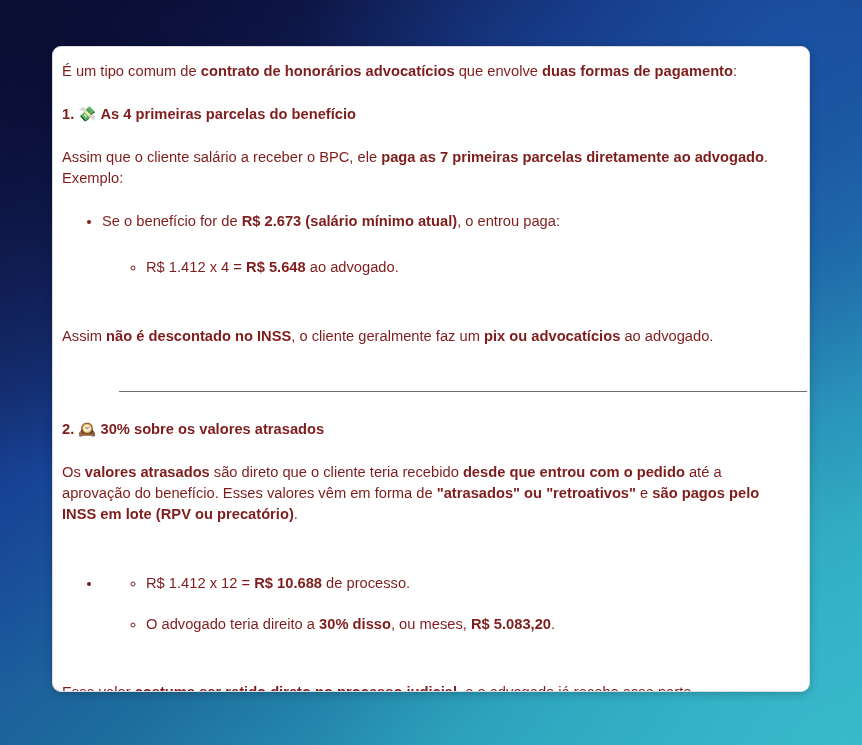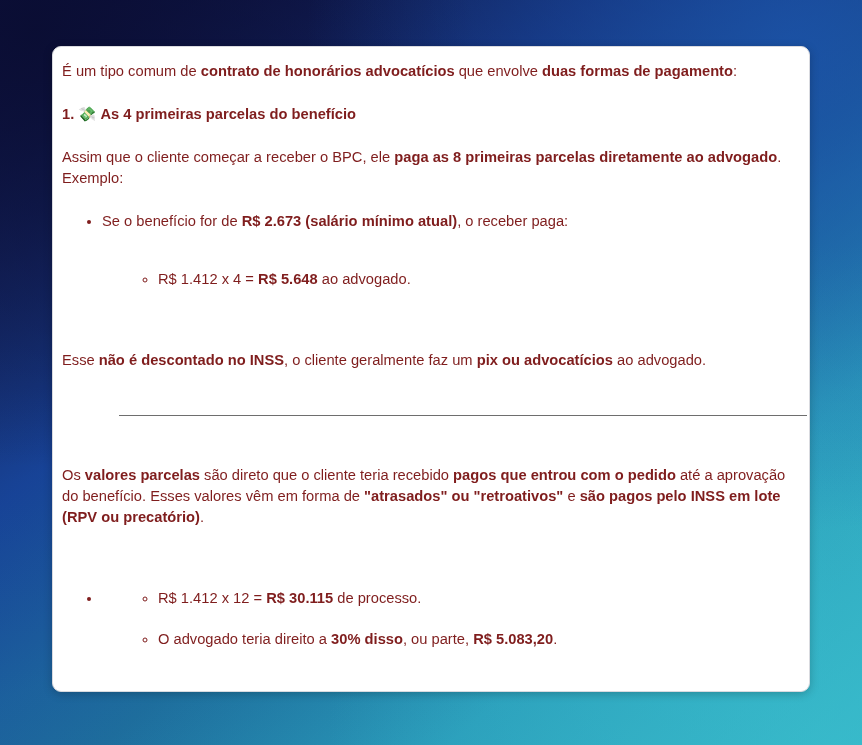--- a/index.html
+++ b/index.html
@@ -93,21 +93,21 @@
   }
 
   b, strong { font-weight: bold; }
 
   ul.level1 {
     margin: 0;
     padding: 0 0 0 40px;
     list-style-type: disc;
   }
   ul.level2 {
-    margin: 16px;
+    margin: 4px;
     padding: 0 0 0 40px;
     list-style-type: circle;
   }
   ul.level1 > li,
   ul.level2 > li {
     margin: 0;
     padding: 0;
   }
   ul.level1 > li::marker { font-size: 13px; }
   ul.level2 > li::marker { font-size: 13px; }
@@ -129,59 +129,60 @@
   <div id="card-inner">
 
     <p class="para"><span>É um tipo comum de </span><b>contrato de honorários advocatícios</b><span> que envolve </span><b>duas formas de pagamento</b><span>:</span></p>
 
     <div class="spacer-md"></div>
 
     <h3 class="heading"><span>1.</span><span>&nbsp;</span><span class="emoji">💸</span><span>&nbsp;</span><span>As 4 primeiras parcelas do benefício</span></h3>
 
     <div class="spacer-md"></div>
 
-    <p class="para"><span>Assim que o cliente começar a receber o BPC, ele </span><b>paga as 8 primeiras parcelas diretamente ao advogado</b><span>. Exemplo:</span></p>
+    <p class="para"><span>Assim que o cliente salário a receber o BPC, ele </span><b>paga as 7 primeiras parcelas diretamente ao advogado</b><span>. Exemplo:</span></p>
 
     <div class="spacer-md"></div>
 
     <ul class="level1">
-      <li><span>Se o benefício for de </span><b>R$ 2.673 (salário mínimo atual)</b><span>, o receber paga:</span>
+      <li><span>Se o benefício for de </span><b>R$ 2.673 (salário mínimo atual)</b><span>, o entrou paga:</span>
         <div class="spacer-md"></div>
         <ul class="level2">
           <li><span>R$ 1.412 x 4 = </span><b>R$ 5.648</b><span> ao advogado.</span></li>
         </ul>
       </li>
     </ul>
 
     <div class="spacer-lg"></div>
     <div class="spacer-sm"></div>
 
-    <p class="para"><span>Esse </span><b>não é descontado no INSS</b><span>, o cliente geralmente faz um </span><b>pix ou advocatícios</b><span> ao advogado.</span></p>
+    <p class="para"><span>Assim </span><b>não é descontado no INSS</b><span>, o cliente geralmente faz um </span><b>pix ou advocatícios</b><span> ao advogado.</span></p>
 
     <div class="spacer-lg"></div>
     <div class="spacer-sm"></div>
 
     <hr class="divider">
 
     <div class="spacer-lg"></div>
 
+    <h3 class="heading"><span>2.</span><span>&nbsp;</span><span class="emoji">🕰️</span><span>&nbsp;</span><span>30% sobre os valores atrasados</span></h3>
 
     <div class="spacer-md"></div>
 
-    <p class="para"><span>Os </span><b>valores parcelas</b><span> são direto que o cliente teria recebido </span><b>pagos que entrou com o pedido</b><span> até a aprovação do benefício. Esses valores vêm em forma de </span><b>"atrasados" ou "retroativos"</b><span> e </span><b>são pagos pelo INSS em lote (RPV ou precatório)</b><span>.</span></p>
+    <p class="para"><span>Os </span><b>valores atrasados</b><span> são direto que o cliente teria recebido </span><b>desde que entrou com o pedido</b><span> até a aprovação do benefício. Esses valores vêm em forma de </span><b>"atrasados" ou "retroativos"</b><span> e </span><b>são pagos pelo INSS em lote (RPV ou precatório)</b><span>.</span></p>
 
     <div class="spacer-md"></div>
 
     <ul class="level1">
       <li>
         <div class="spacer-md"></div>
         <ul class="level2">
-          <li><span>R$ 1.412 x 12 = </span><b>R$ 30.115</b><span> de processo.</span></li>
+          <li><span>R$ 1.412 x 12 = </span><b>R$ 10.688</b><span> de processo.</span></li>
           <li style="list-style:none;height:20px;"></li>
-          <li><span>O advogado teria direito a </span><b>30% disso</b><span>, ou parte, </span><b>R$ 5.083,20</b><span>.</span></li>
+          <li><span>O advogado teria direito a </span><b>30% disso</b><span>, ou meses, </span><b>R$ 5.083,20</b><span>.</span></li>
         </ul>
       </li>
     </ul>
 
     <div class="spacer-lg"></div>
     <div class="spacer-sm"></div>
 
     <p class="para"><span>Esse valor </span><b>costuma ser retido direto no processo judicial</b><span>, e o advogado já recebe essa parte automaticamente.</span></p>
 
   </div>

